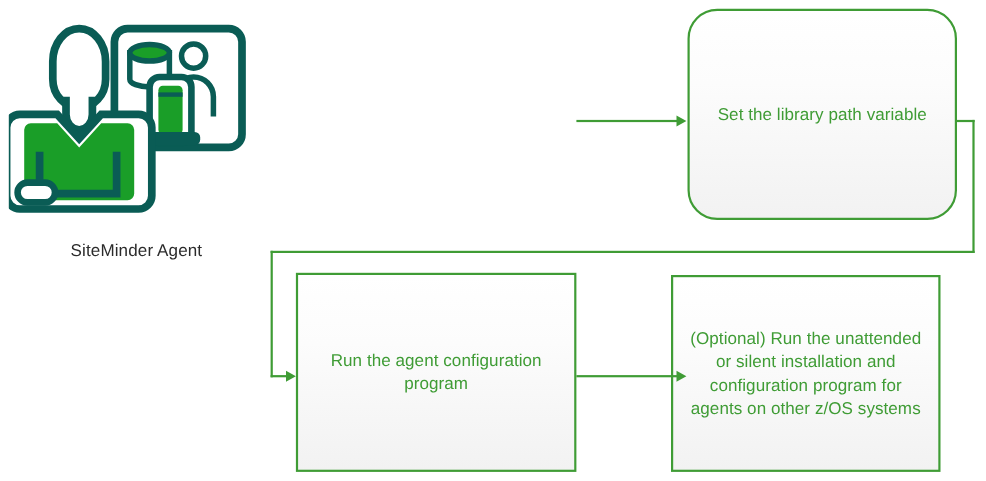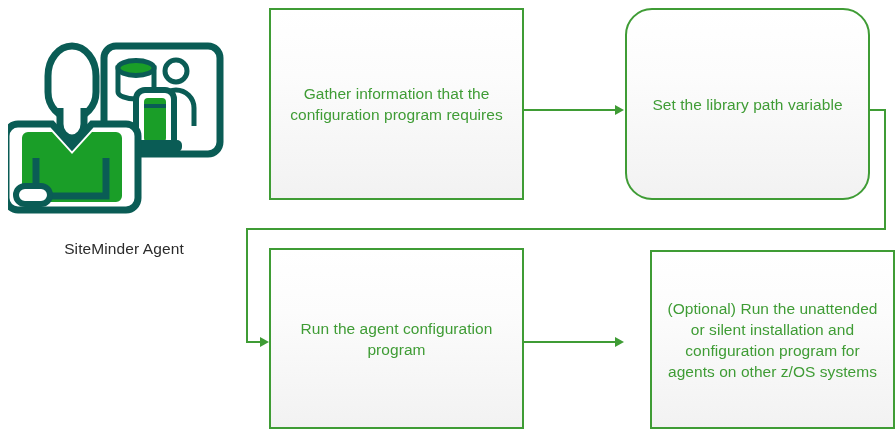--- a/index.html
+++ b/index.html
@@ -18,21 +18,20 @@
     overflow: hidden;
   }
 
   
   #actor {
     position: absolute;
     left: 0px;
     top: 0px;
     width: 248px;
     height: 270px;
-    margin-top: 20px;
   }
   #actor-icon {
     position: absolute;
     left: 8px;
     top: 8px;
     width: 224px;
     height: 200px;
   }
   #actor-caption {
     position: absolute;
@@ -66,21 +65,21 @@
     color: #3f9c35;
     font-size: 15.5px;
     line-height: 21px;
     letter-spacing: 0.05px;
     white-space: pre-line;
   }
 
   #box-gather   { left: 269px; top: 8px;   width: 255px; height: 192px; }
   #box-libpath  { left: 625px; top: 8px;   width: 245px; height: 192px; border-radius: 27px; }
   #box-runcfg   { left: 269px; top: 248px; width: 255px; height: 181px; }
-  #box-optional { left: 650px; top: 250px; width: 245px; height: 179px; }
+  #box-optional { left: 610px; top: 250px; width: 245px; height: 179px; }
 
   
   .conn {
     position: absolute;
     background: #3f9c35;
   }
   .conn-h { height: 2px; }
   .conn-v { width: 2px; }
 
   .arrowhead {
@@ -141,24 +140,20 @@
         <path d="M28 130 v38 h70 v-38" fill="none" stroke="#0a5c55" stroke-width="7"></path>
         <rect x="8" y="158" width="34" height="18" rx="9" ry="9" fill="#ffffff" stroke="#0a5c55" stroke-width="6"></rect>
       </svg>
     </div>
 
     <div id="actor-caption">
       <span class="ln">SiteMinder Agent</span>
     </div>
   </div>
 
-  <div class="box" id="box-gather">
-    <span class="box-label">Gather information that the
-configuration program requires</span>
-  </div>
 
   <div class="box" id="box-libpath">
     <span class="box-label">Set the library path variable</span>
   </div>
 
   <div class="box" id="box-runcfg">
     <span class="box-label">Run the agent configuration
 program</span>
   </div>
 

